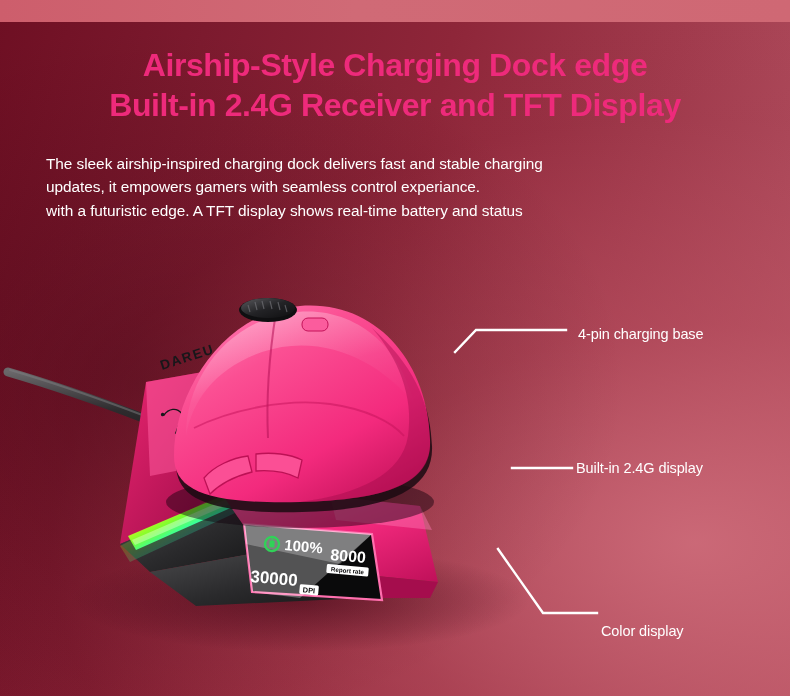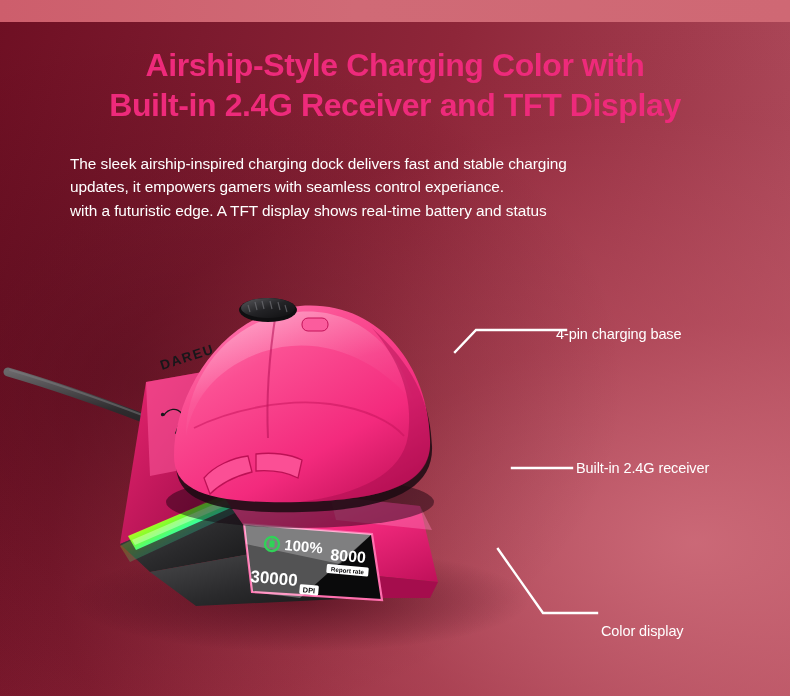--- a/index.html
+++ b/index.html
@@ -39,48 +39,48 @@
     letter-spacing:-0.4px;
     color:#ee2a7b;
   }
   .headline .l2 { display:block;text-align:center; }
 
   .subcopy {
     position:absolute; left:46px; top:152px; width:716px;
     font-size:15.4px; line-height:1.52; color:#ffffff;
     letter-spacing:-0.05px;
   }
-  .subcopy span { display:block;margin-left:24px; }
+  .subcopy span { display:block; }
 
   
   #product { position:absolute; left:0; top:200px; width:600px; height:470px; }
 
   
   .callout {
     position:absolute;
     font-size:14.5px; color:#ffffff; white-space:nowrap;
     letter-spacing:-0.1px;
   }
-  #callout-1 { left:556px; top:326px; }
+  #callout-1 { left:578px; top:326px; }
   #callout-2 { left:576px; top:460px; }
   #callout-3 { left:601px; top:623px; }
 
   #leaders { position:absolute; left:0; top:0; width:790px; height:696px; pointer-events:none; }
 </style>
 </head>
 <body>
 
 <div id="stage">
 
   <div class="bg-base"></div>
   <div class="bg-vignette"></div>
   <div class="bg-top-band"></div>
 
   <div class="headline">
-    <span class="l1">Airship-Style Charging Color with</span>
+    <span class="l1">Airship-Style Charging Dock edge</span>
     <span class="l2">Built-in 2.4G Receiver and TFT Display</span>
   </div>
 
   <div class="subcopy">
     <span>The sleek airship-inspired charging dock delivers fast and stable charging</span>
     <span>updates, it empowers gamers with seamless control experiance.</span>
     <span>with a futuristic edge. A TFT display shows real-time battery and status</span>
   </div>
 
   <svg id="product" viewBox="0 0 600 470">
@@ -269,16 +269,16 @@
 
   <svg id="leaders" viewBox="0 0 790 696">
     <g stroke="#ffffff" stroke-width="2.4" fill="none" stroke-linecap="square">
       <path d="M455,352 L476,330 L566,330"></path>
       <path d="M512,468 L572,468"></path>
       <path d="M498,549 L543,613 L597,613"></path>
     </g>
   </svg>
 
   <div class="callout" id="callout-1">4-pin charging base</div>
-  <div class="callout" id="callout-2">Built-in 2.4G receiver</div>
+  <div class="callout" id="callout-2">Built-in 2.4G display</div>
   <div class="callout" id="callout-3">Color display</div>
 
 </div>
 
 </body></html>

